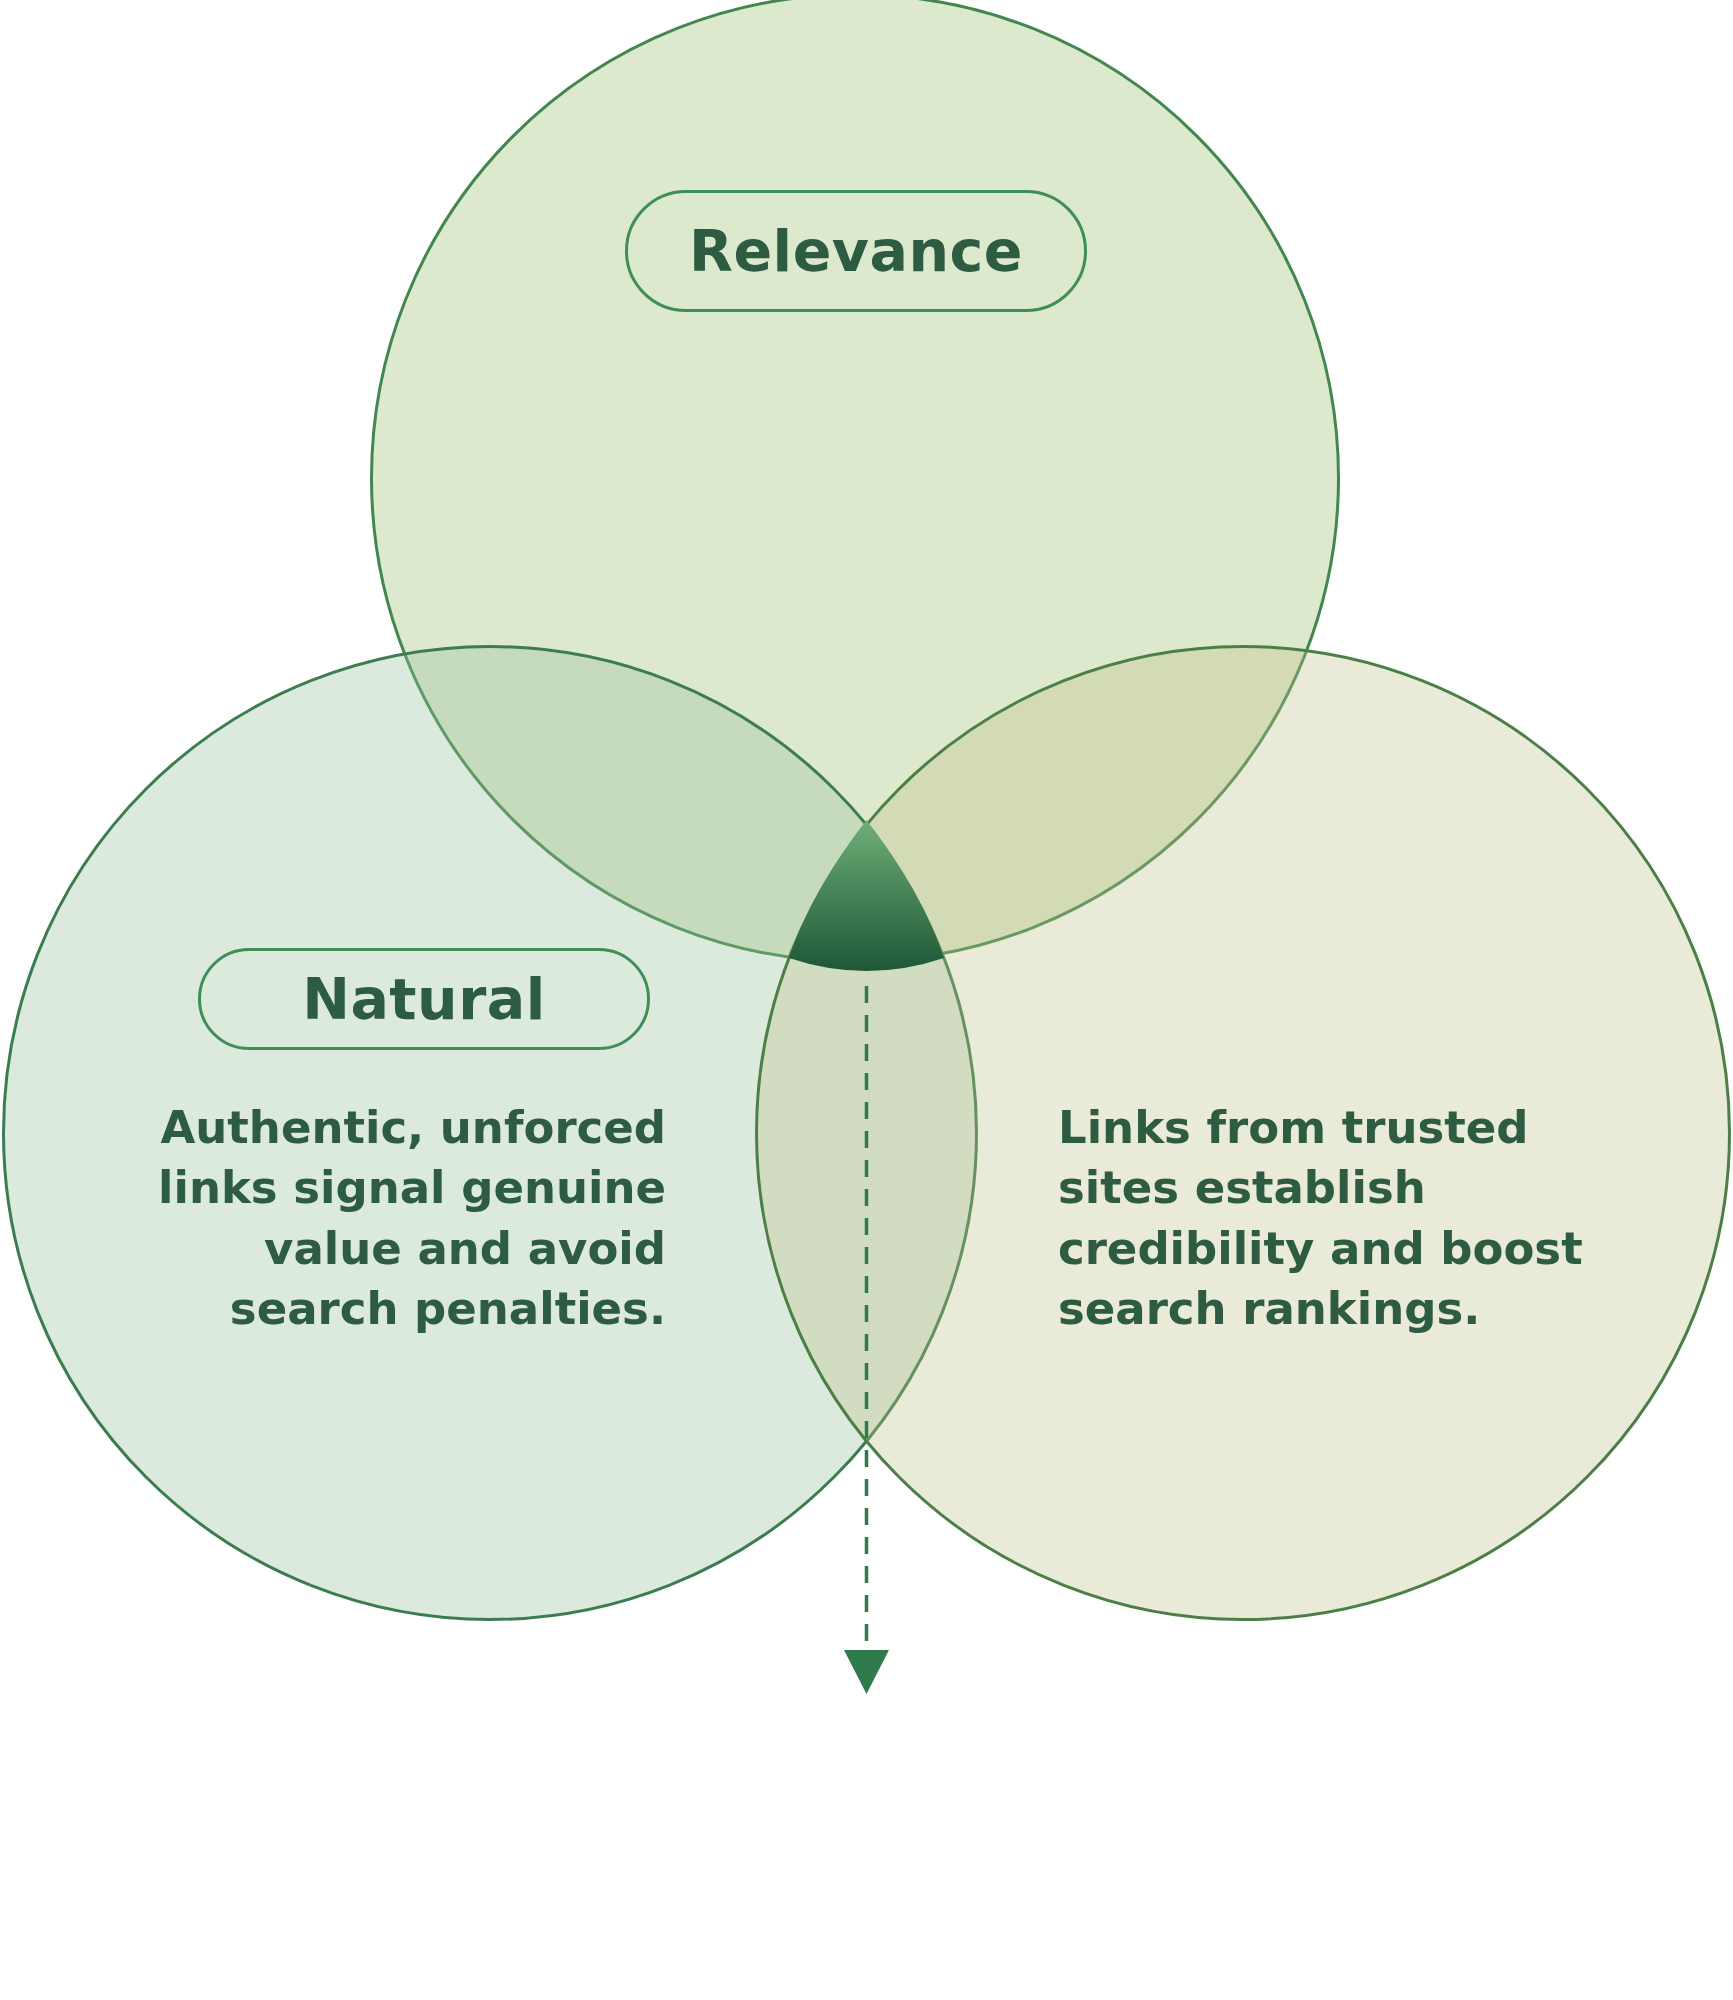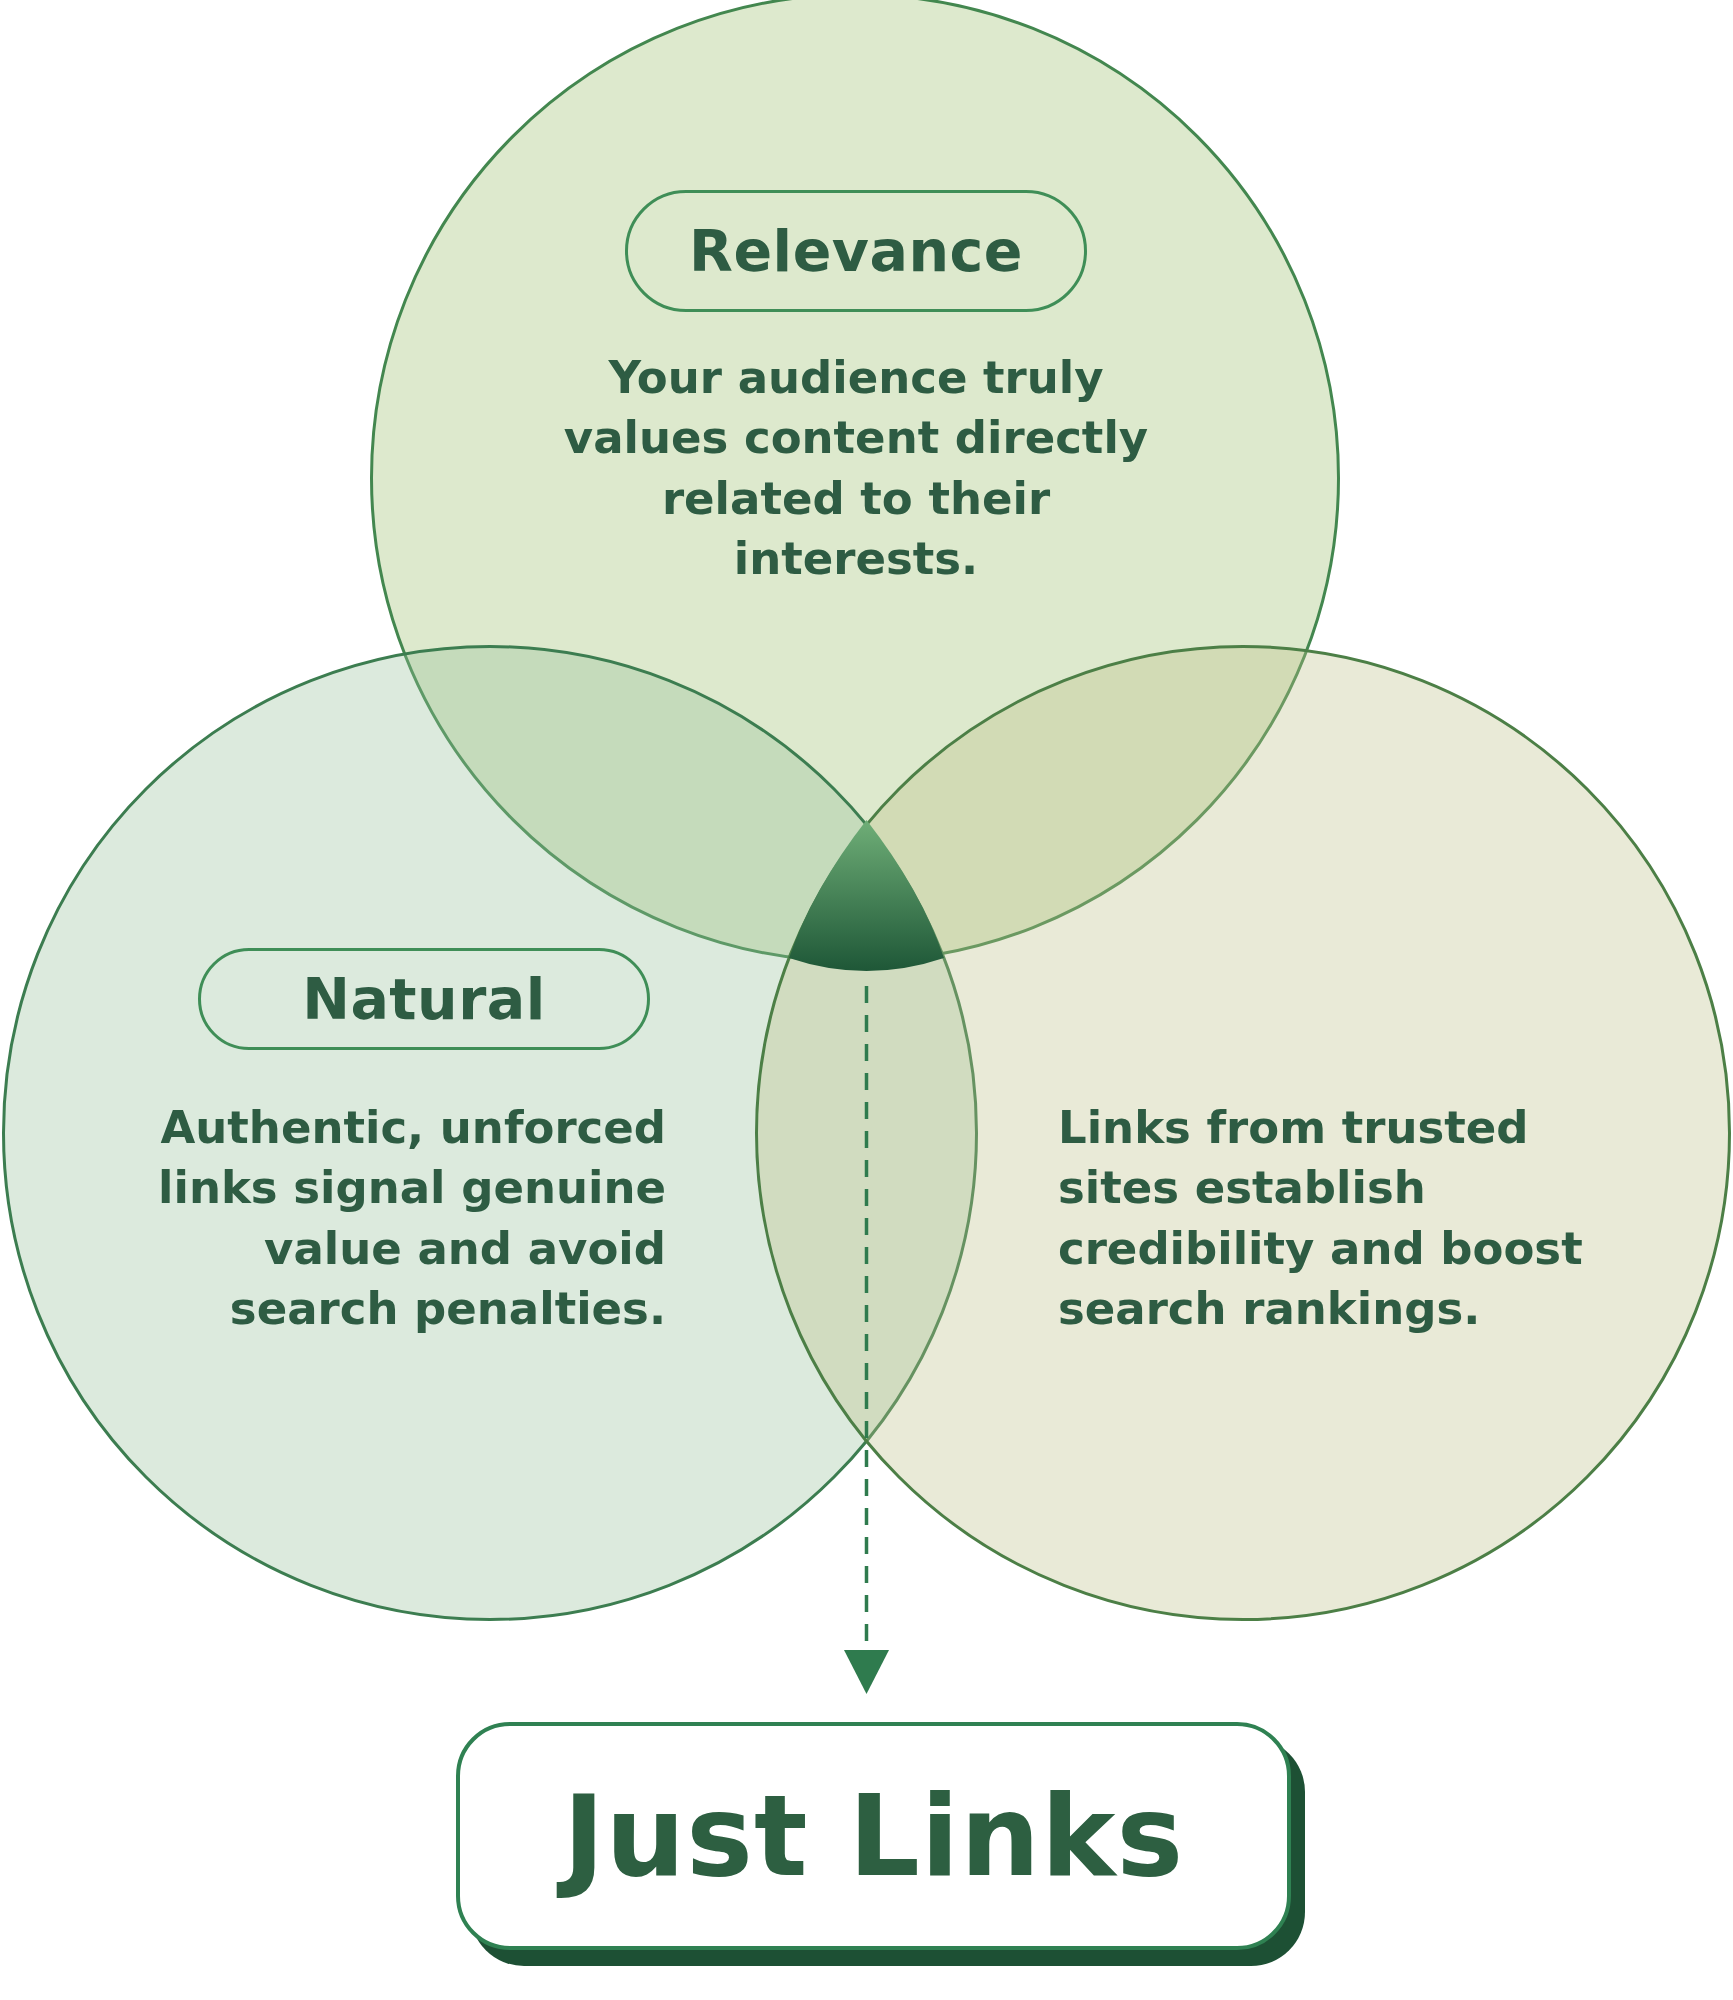--- a/index.html
+++ b/index.html
@@ -126,21 +126,17 @@
     <path d="M 866.5 1694 L 844 1650 L 889 1650 Z" fill="#2f7b4e"></path>
   </svg>
 
   <div class="pill pill--relevance">
     <span>Relevance</span>
   </div>
   <div class="pill pill--natural">
     <span>Natural</span>
   </div>
 
-  <div class="desc desc--relevance">Your audience truly values content directly related to their interests.</div>
   <div class="desc desc--authority">Links from trusted sites establish credibility and boost search rankings.</div>
   <div class="desc desc--natural">Authentic, unforced links signal genuine value and avoid search penalties.</div>
 
-  <div class="final-box">
-    <span class="final-label">Just Links</span>
-  </div>
 
 </div>
 
 </body></html>

